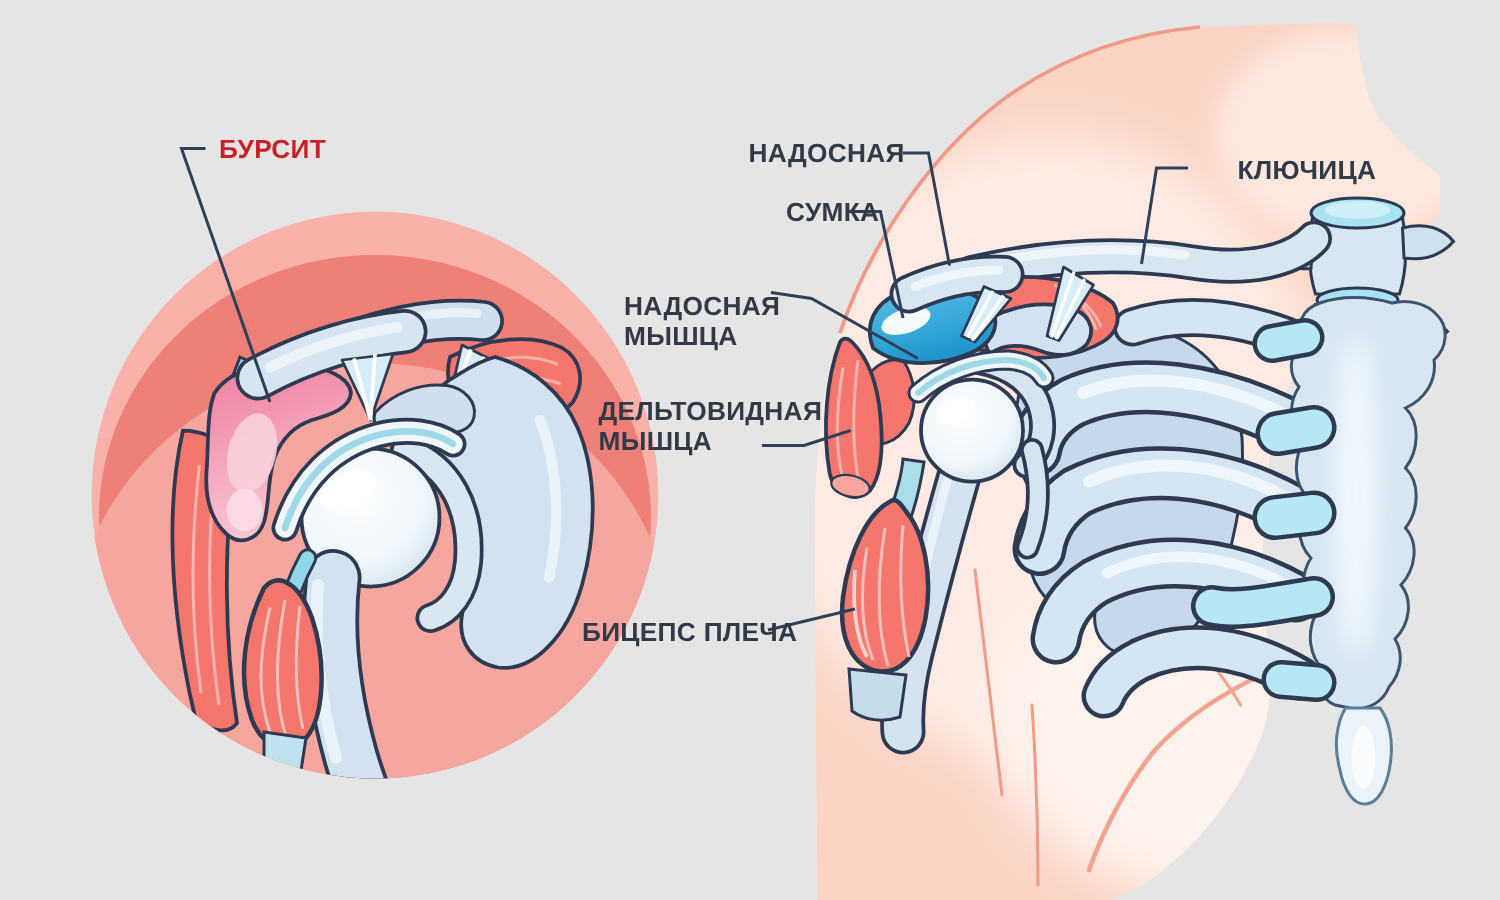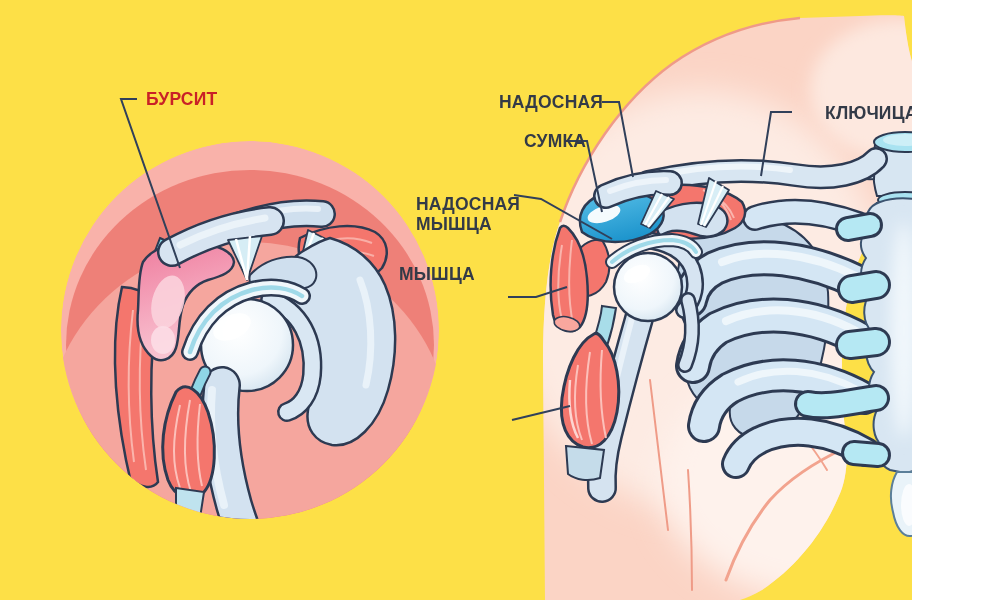--- a/index.html
+++ b/index.html
@@ -1,16 +1,16 @@
 <!DOCTYPE html>
 <html><head>
 <meta charset="utf-8">
 <style>
   html,body{margin:0;padding:0;background:#fff;}
-  .stage{position:relative;width:912px;height:600px;background:#fde047;overflow:hidden;
+  .stage{position:relative;width:1000px;height:600px;background:#e5e5e5;overflow:hidden;
          font-family:"Liberation Sans",sans-serif;}
   .stage svg{position:absolute;left:0;top:0;}
   .lbl{position:absolute;font-weight:bold;font-size:17.5px;line-height:20px;
        color:#333a47;letter-spacing:.2px;white-space:nowrap;}
   .lbl.red{color:#c92127;}
 </style>
 </head>
 <body>
 
 <div class="stage">
@@ -291,17 +291,19 @@
 </svg>
 
 <div class="lbl red" style="left:146px;top:89px">БУРСИТ</div>
 <div class="lbl" style="left:499px;top:92px">НАДОСНАЯ</div>
 <div class="lbl" style="left:524px;top:131px">СУМКА</div>
 <div class="lbl" style="left:416px;top:194px">
   <span style="display:block">НАДОСНАЯ</span>
   <span style="display:block">МЫШЦА</span>
 </div>
 <div class="lbl" style="left:399px;top:264px">
+  <span style="display:block">ДЕЛЬТОВИДНАЯ</span>
   <span style="display:block">МЫШЦА</span>
 </div>
+<div class="lbl" style="left:388px;top:411px">БИЦЕПС ПЛЕЧА</div>
 <div class="lbl" style="left:825px;top:103px">КЛЮЧИЦА</div>
 
 </div>
 
 </body></html>

